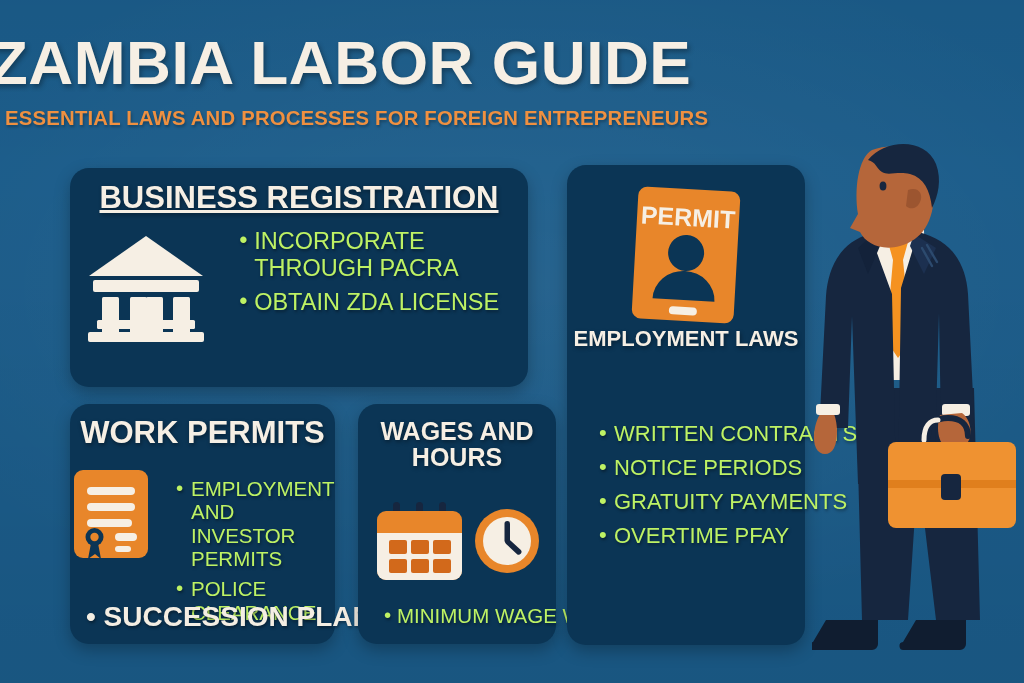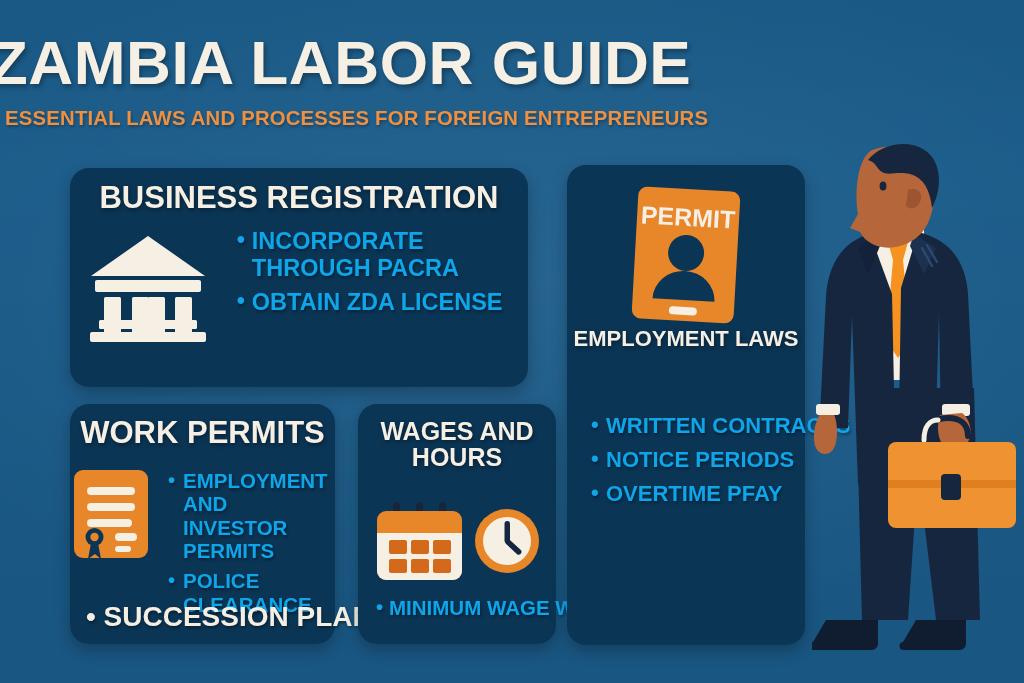--- a/index.html
+++ b/index.html
@@ -67,31 +67,31 @@
   #card-wages      { left: 358px; top: 404px; width: 198px; height: 240px; }
   #card-employment { left: 567px; top: 165px; width: 238px; height: 480px; }
 
   .card-title {
     color: #f6efe4;
     font-weight: 700;
     text-shadow: 1px 2px 4px rgba(0,0,0,0.40);
     text-align: center;
     line-height: 1.04;
   }
-  #card-business .card-title  { font-size: 31px; margin: 14px 0 16px 0; transform: scaleX(1.0); }
+  #card-business .card-title  { font-size: 31px; margin: 14px 0 16px 0; transform: scaleX(1.0); text-decoration: underline; }
   #card-permits .card-title   { font-size: 31px; margin: 13px 0 0 0; }
   #card-wages .card-title     { font-size: 25px; margin: 14px 0 8px 0; }
   #card-employment .card-title{ font-size: 22px; margin: 0; }
 
   .bullets {
     list-style: none;
-    margin: 8px;
+    margin: 16px;
     padding: 0;
-    color: #0ea5e9;
-    font-weight: 700;
+    color: #bef264;
+    font-weight: 400;
     text-shadow: 1px 2px 3px rgba(0,0,0,0.38);
   }
   .bullets li {
     position: relative;
     padding-left: 17px;
   }
   .bullets li::before {
     content: "\2022";
     position: absolute;
     left: 2px;
@@ -289,20 +289,21 @@
           <circle cx="67" cy="72" r="18" fill="#0b3555"></circle>
           <path d="M36 119 a31 29 0 0 1 62 0 Z" fill="#0b3555"></path>
           <rect x="53" y="126" width="28" height="8" rx="4" fill="#f6efe4"></rect>
         </g>
       </svg>
     </div>
     <div class="card-title">EMPLOYMENT LAWS</div>
     <ul class="bullets">
       <li>WRITTEN CONTRACTS</li>
       <li>NOTICE PERIODS</li>
+      <li>GRATUITY PAYMENTS</li>
       <li>OVERTIME PFAY</li>
     </ul>
   </div>
 
   <div id="businessman">
     <svg width="212" height="545" viewBox="0 0 212 545">
 
       <path d="M44 250 h118 l6 232 h-44 l-18 -150 -10 150 h-46 Z" fill="#16263f"></path>
 
       <path d="M14 482 h52 v24 a6 6 0 0 1 -6 6 h-58 a4 4 0 0 1 -1 -8 Z" fill="#101d30"></path>

